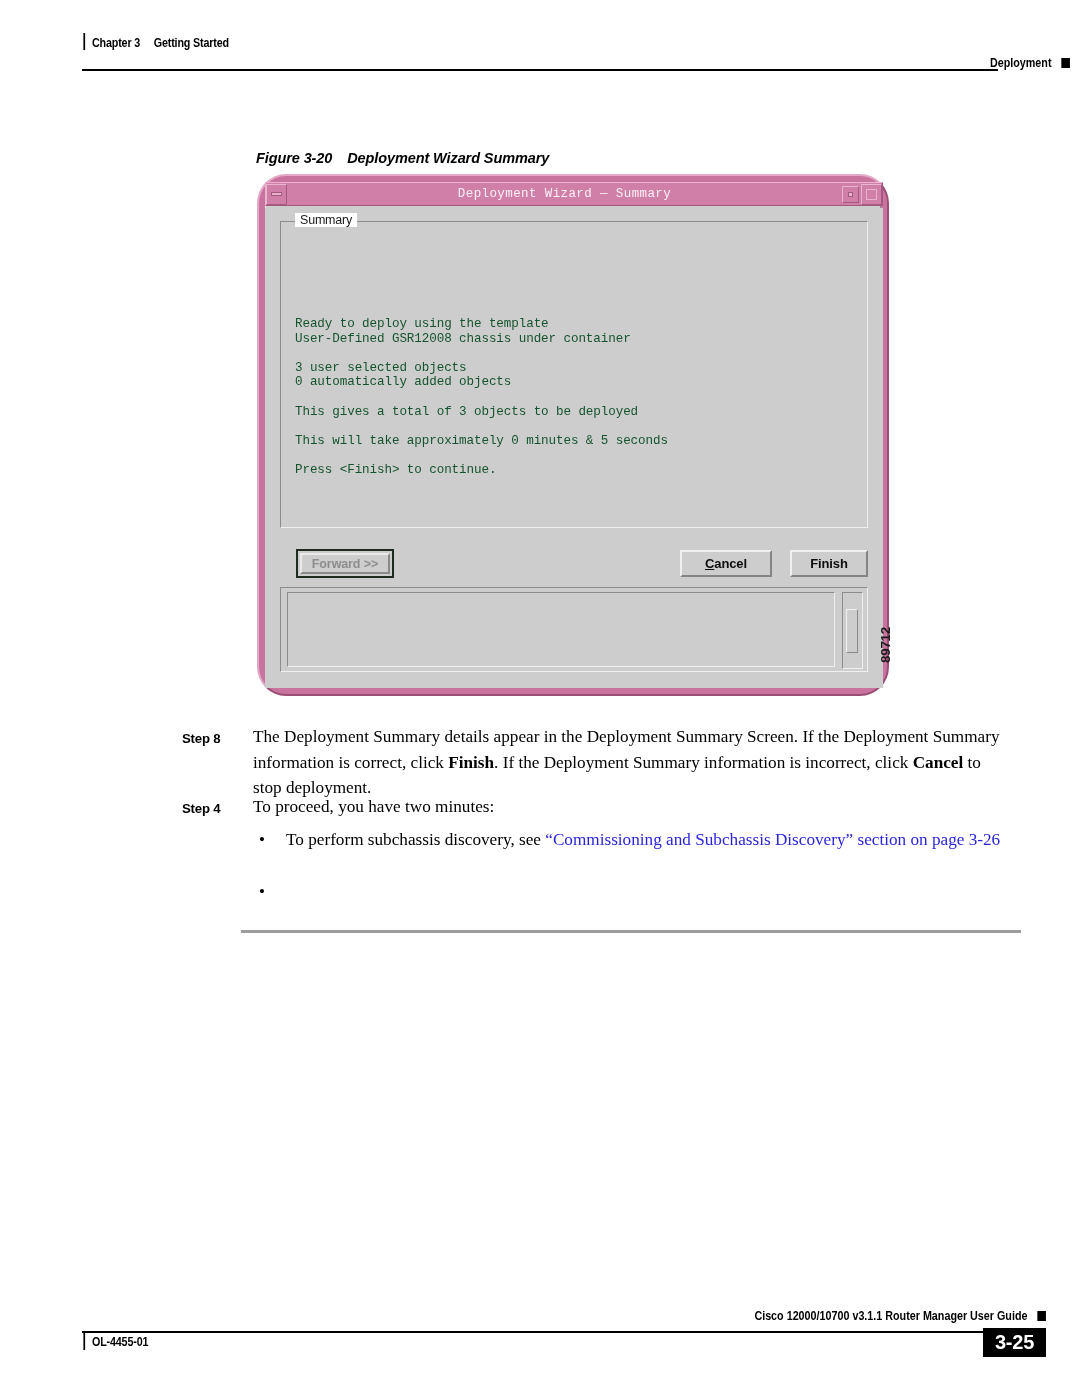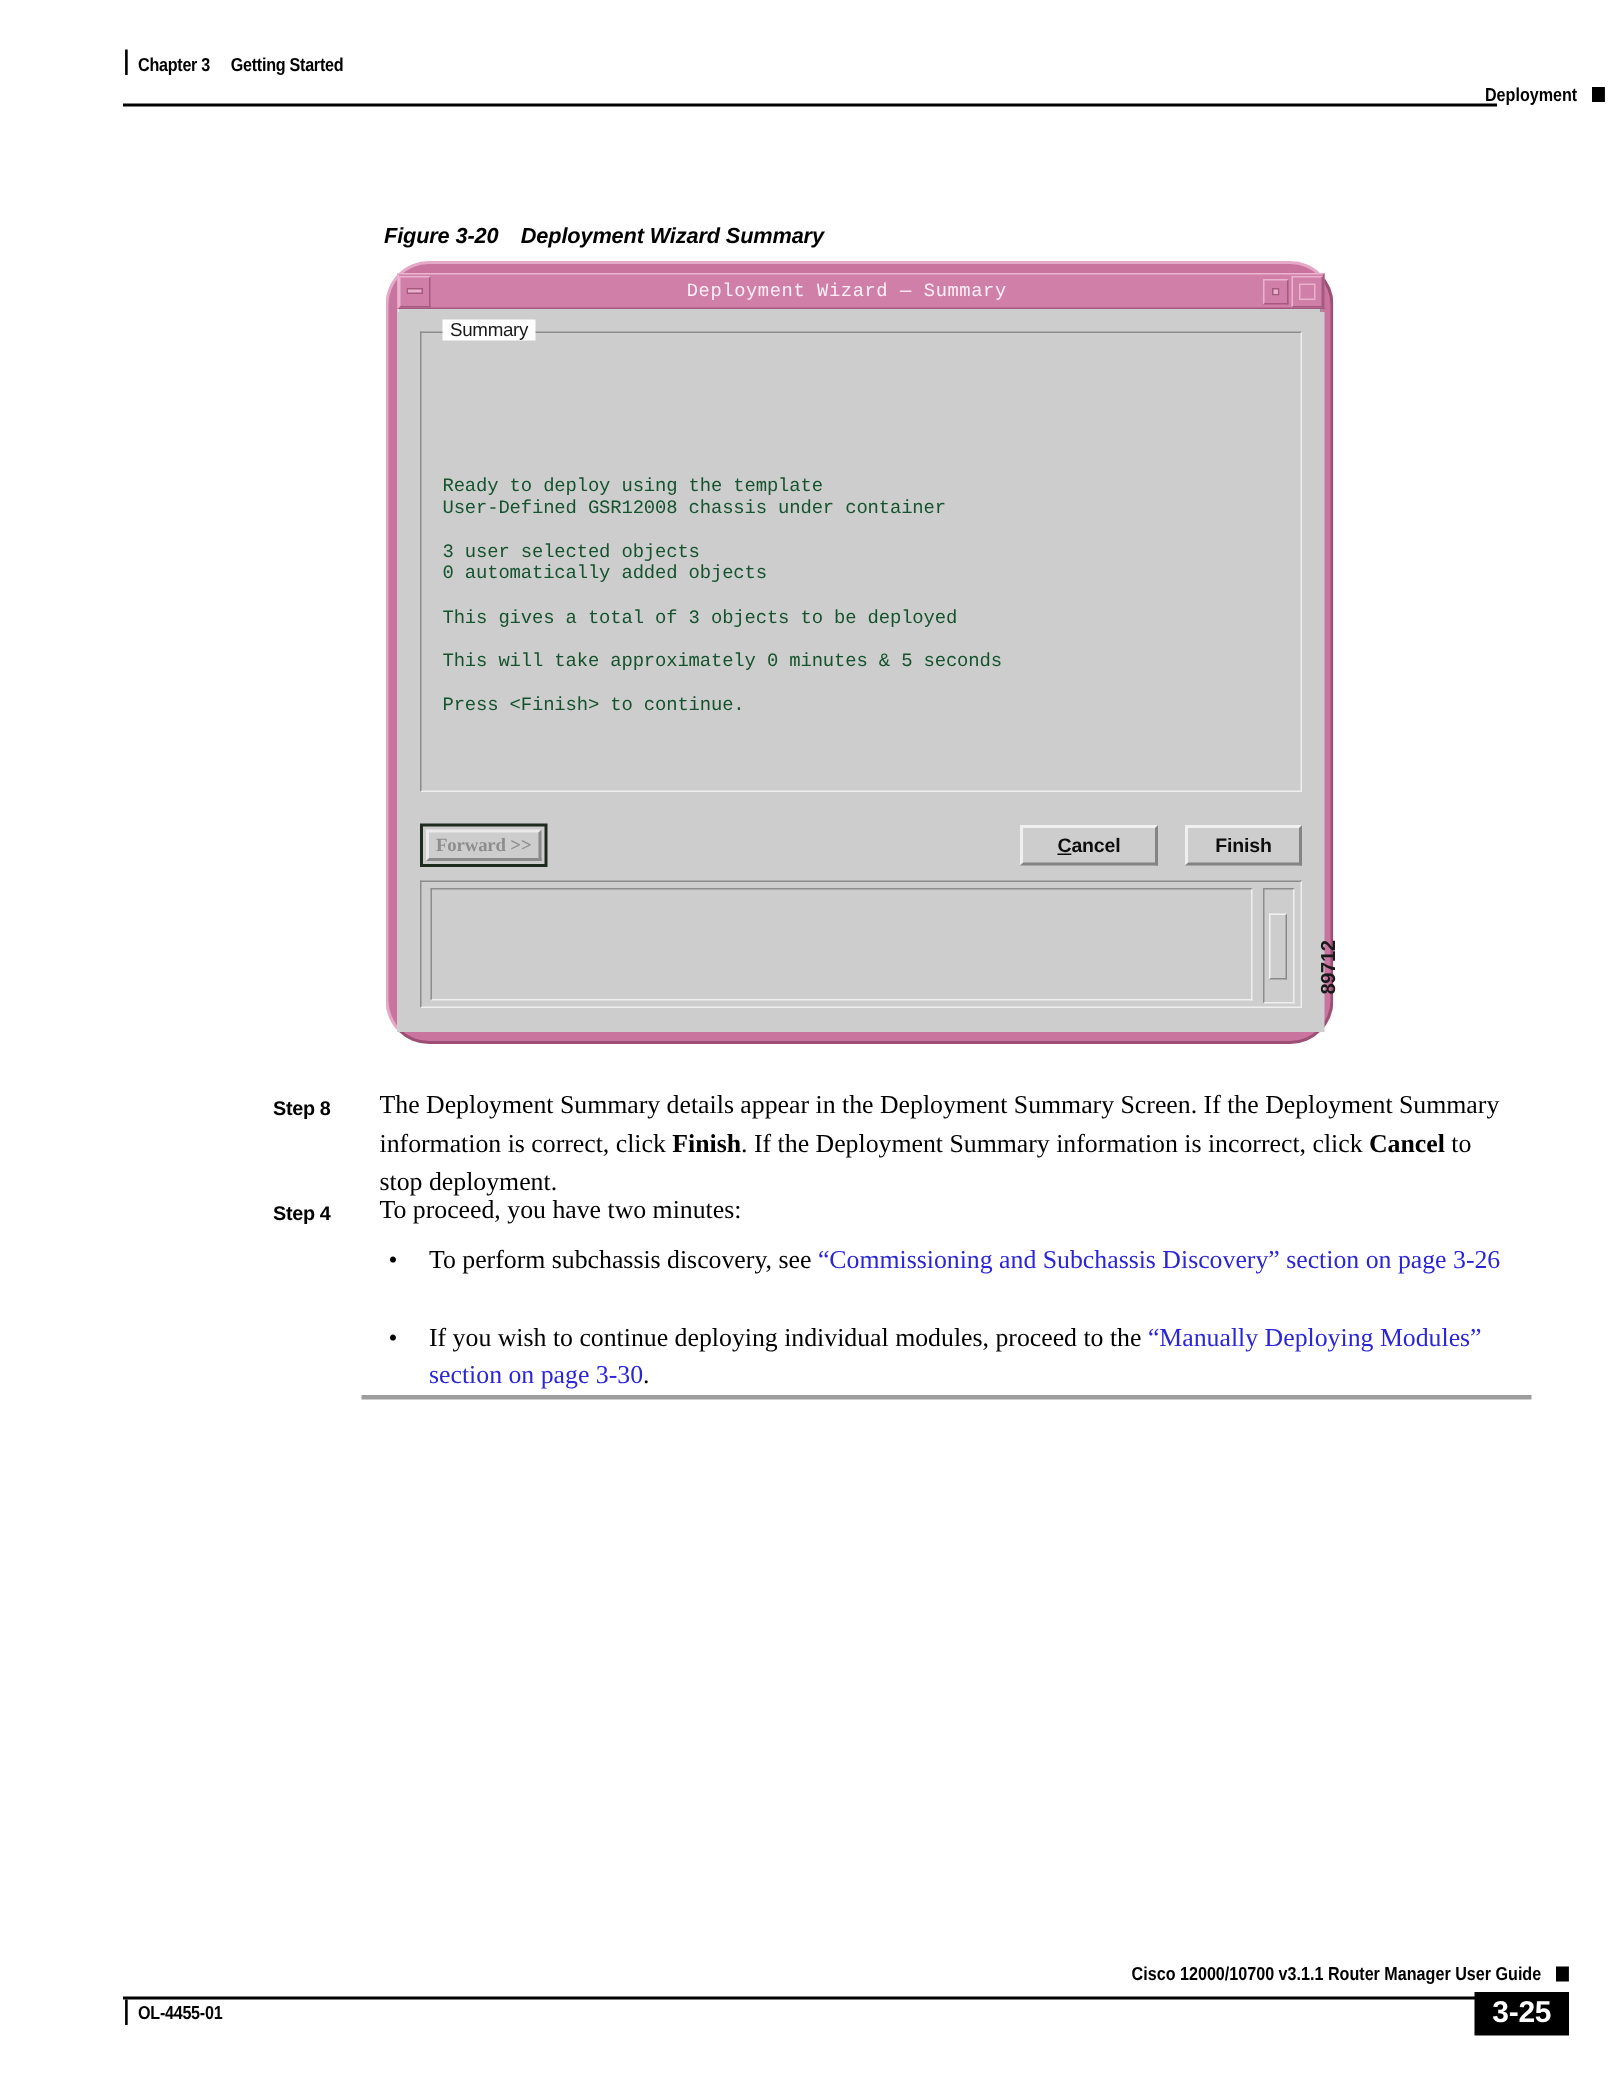--- a/index.html
+++ b/index.html
@@ -226,25 +226,24 @@
     font-family: "Liberation Sans", sans-serif;
     font-weight: bold;
     font-size: 13px;
     color: #0d0d0d;
     display: flex;
     align-items: center;
     justify-content: center;
     letter-spacing: -0.1px;
   }
   .btn-forward {
-    left: 0; top: 0;
-    width: 85px; height: 29px;
+    left: 16px; top: 0;
+    width: 98px; height: 29px;
     border: 2px solid #1e2b1e;
     padding: 0;
-    font-family: Liberation Serif, serif;
   }
   .btn-forward .inner {
     position: absolute;
     left: 2px; top: 2px; right: 2px; bottom: 2px;
     background: #cdcdcd;
     border-top: 2px solid #eaeaea;
     border-left: 2px solid #eaeaea;
     border-right: 2px solid #8a8a8a;
     border-bottom: 2px solid #8a8a8a;
     box-sizing: border-box;
@@ -542,21 +541,20 @@
   <div class="step-body">To proceed, you have two minutes:</div>
 </div>
 
 <div class="bullet-list">
   <div class="bullet-item">
     <span class="dot">•</span>
     <span>To perform subchassis discovery, see <span class="xref">“Commissioning and Subchassis Discovery” section on page 3-26</span></span>
   </div>
   <div class="bullet-item">
     <span class="dot">•</span>
-    <span>If you wish to continue deploying individual modules, proceed to the <span class="xref">“Manually Deploying Modules” section on page 3-30</span>.</span>
   </div>
 </div>
 
 <div class="hr-sep"></div>
 
 <div class="footer-right">
   <span>Cisco 12000/10700 v3.1.1 Router Manager User Guide</span>
   <span class="hdr-sq"></span>
 </div>
 <div class="footer-rule"></div>

